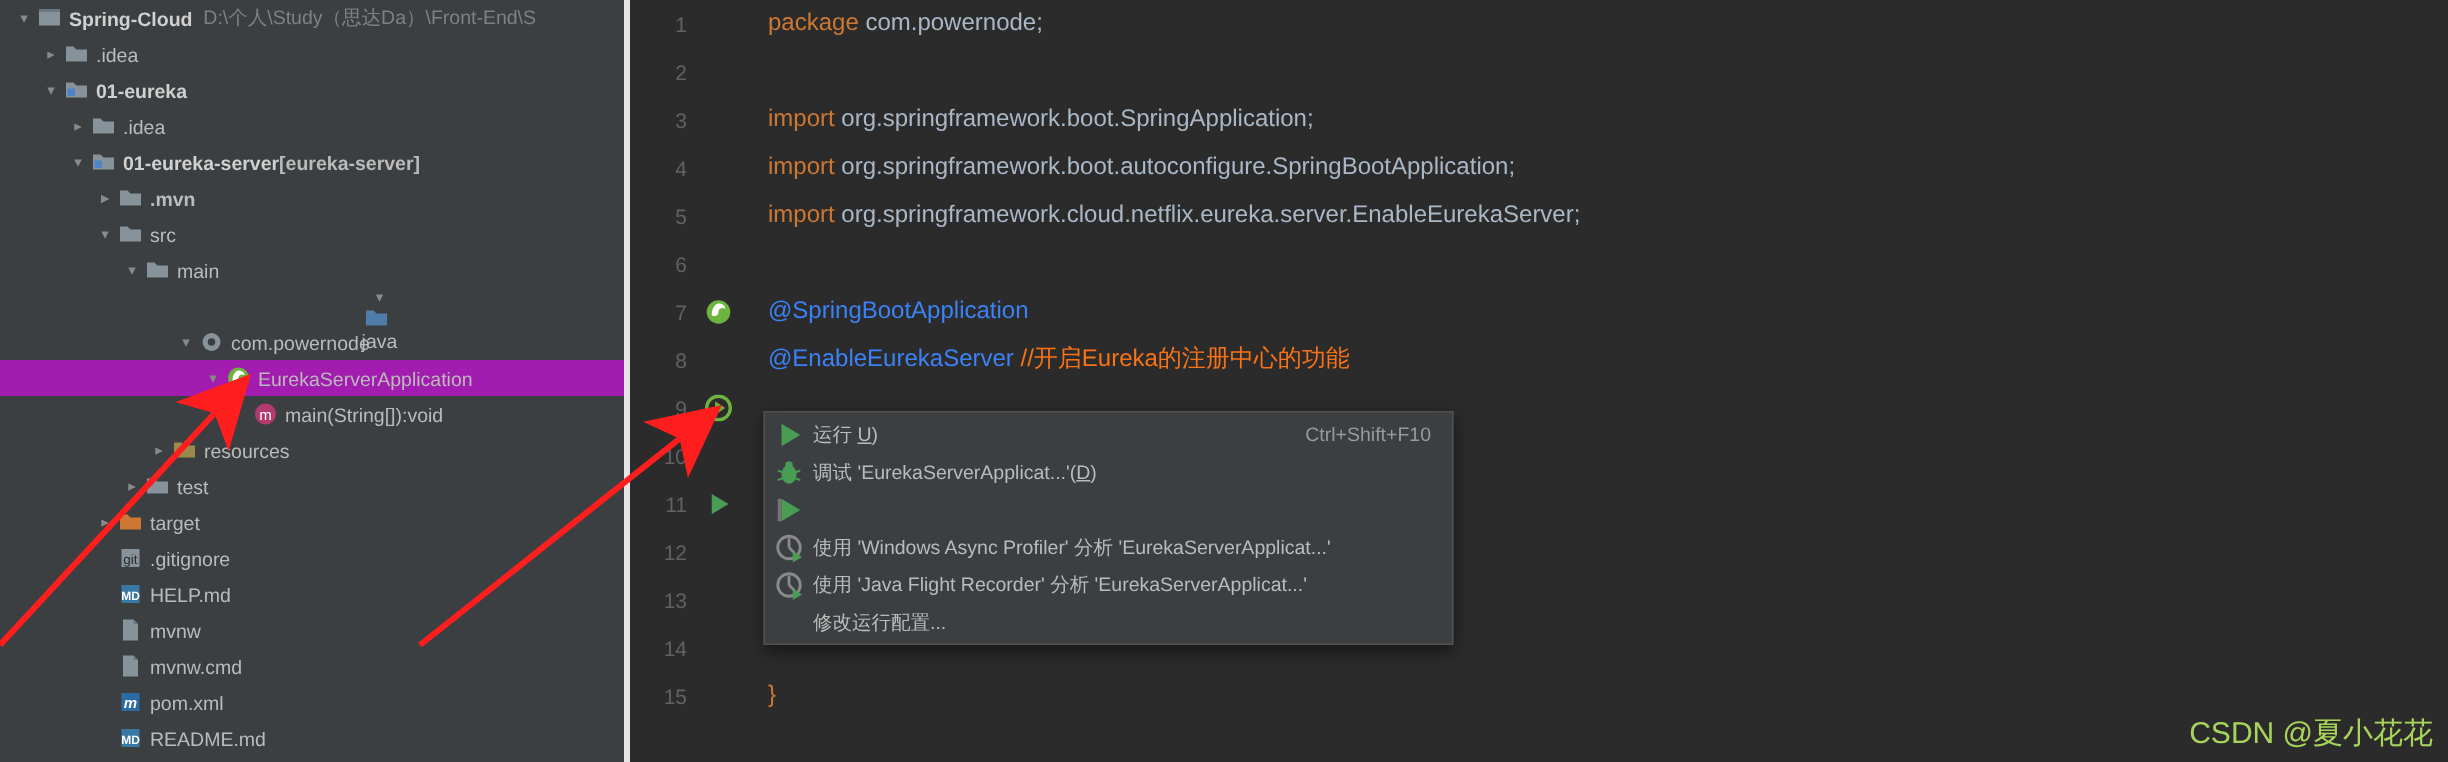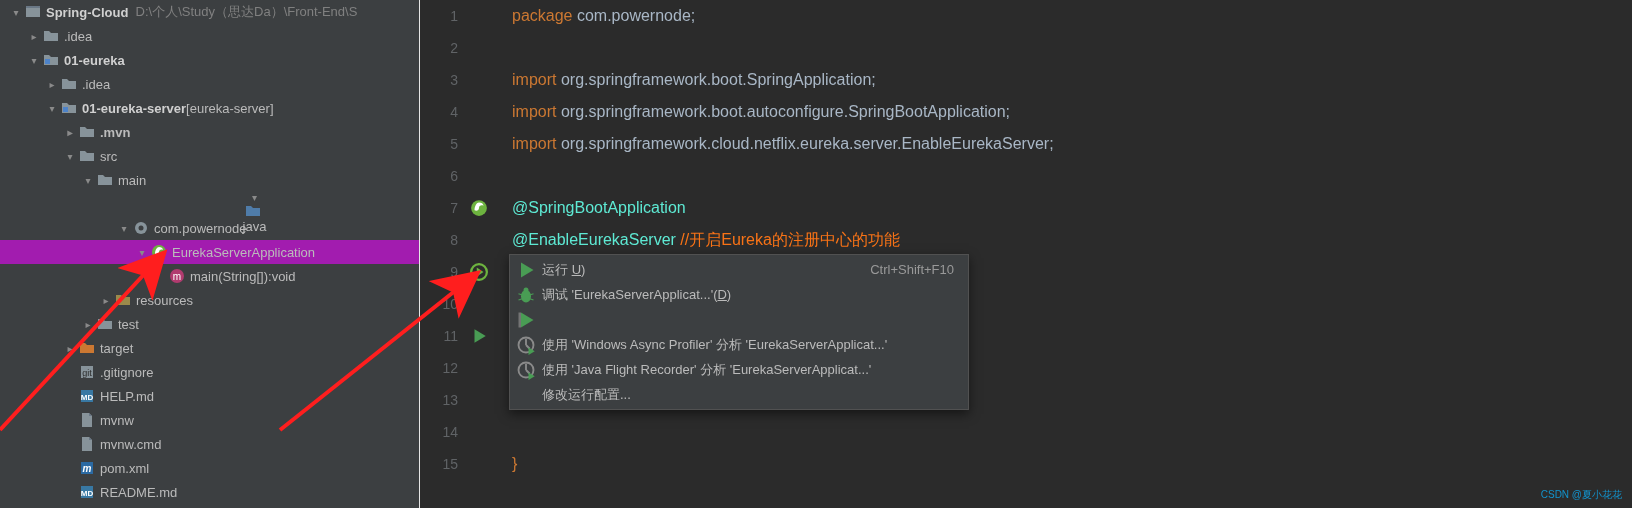--- a/index.html
+++ b/index.html
@@ -1,54 +1,54 @@
 <!DOCTYPE html>
 <html><head>
 <meta charset="utf-8">
 <style>
   * { margin:0; padding:0; box-sizing:border-box; font-family:"Segoe UI","Microsoft YaHei",sans-serif; }
   body { background:#2b2b2b; color:#a9b7c6; font-size:13px; width:1632px; height:508px; overflow:hidden; position:relative; }
   .root { display:flex; height:100%; }
 
   
-  .sidebar { width:420px; background:#3c3f41; height:100%; overflow:hidden; border-right:1px solid #e5e5e5; }
+  .sidebar { width:420px; background:#3c3f41; height:100%; overflow:hidden; border-right:4px solid #e5e5e5; }
   .tree-row { display:flex; align-items:center; height:24px; white-space:nowrap; cursor:pointer; padding-right:8px; }
   .tree-row.sel { background:#a21caf; }
   .arrow { width:16px; text-align:center; color:#8a8a8a; font-size:10px; }
   .arrow.open::before{content:"▾";}
   .arrow.closed::before{content:"▸";}
   .arrow.none::before{content:" ";}
   .ticon { width:18px; height:18px; margin-right:4px; display:inline-flex; align-items:center; justify-content:center; font-size:11px; }
   .ticon svg{width:16px;height:16px;}
   .node-label { color:#bbbbbb; }
   .bold { font-weight:bold; color:#d0d0d0; }
   .muted { color:#808080; }
-  .bracket { color:#bbbbbb; font-weight:normal;}
+  .bracket { color:#bbbbbb; font-weight:bold;}
 
   
   .editor { flex:1; display:flex; background:#2b2b2b; position:relative; }
   .gutter-ln { width:46px; text-align:right; padding-right:8px; color:#606366; font-family:Consolas,monospace; font-size:14px; line-height:32px; user-select:none; border-right:0px; }
   .gutter-ic { width:40px; position:relative; }
   .gic { position:absolute; left:4px; width:18px; height:18px; }
   .code { flex:1; font-family:Consolas,monospace; font-size:16px; line-height:32px; white-space:pre; padding-left:6px; }
-  .kw{color:#cc7832;} .pkg{color:#a9b7c6;} .ann{color:#5eead4;} .cm{color:#f97316;}
+  .kw{color:#cc7832;} .pkg{color:#a9b7c6;} .ann{color:#3b82f6;} .cm{color:#f97316;}
   .cls{color:#a9b7c6;} .tp{color:#cc7832;} .br{color:#cc7832;}
 
   
-  .ctx { position:absolute; left:509px; top:254px; width:460px; background:#3c3f41; border:1px solid #515151; box-shadow:0 4px 10px rgba(0,0,0,.5); z-index:20; padding:2px 0;}
+  .ctx { position:absolute; left:509px; top:274px; width:460px; background:#3c3f41; border:1px solid #515151; box-shadow:0 4px 10px rgba(0,0,0,.5); z-index:20; padding:2px 0;}
   .ctx-row { display:flex; align-items:center; height:25px; padding:0 14px 0 6px; color:#bbbbbb; cursor:pointer;}
   .ctx-ic{width:20px;height:16px;margin-right:6px;display:inline-flex;align-items:center;justify-content:center;}
   .ctx-lab{flex:1;}
   .ctx-sc{color:#999;}
   .und{text-decoration:underline;}
 
   
   .ann-svg{position:absolute;inset:0;pointer-events:none;z-index:15;}
 
-  .watermark{position:absolute;right:10px;bottom:6px;color:#0ea5e9;font-size:10px;opacity:.85;}
+  .watermark{position:absolute;right:10px;bottom:6px;color:#bef264;font-size:20px;opacity:.85;}
 </style>
 </head>
 <body>
 
 <div class="root">
   <div class="sidebar" id="sidebar">
       <div class="tree-row" style="padding-left: 8px;"><span class="arrow open"></span><span class="ticon">
           <svg viewBox="0 0 16 16">
             <path fill="#87939a" d="M1 2h5l2 2h7v9H1z"></path>
             <rect x="1" y="2" width="14" height="2" fill="#6a7886"></rect>

